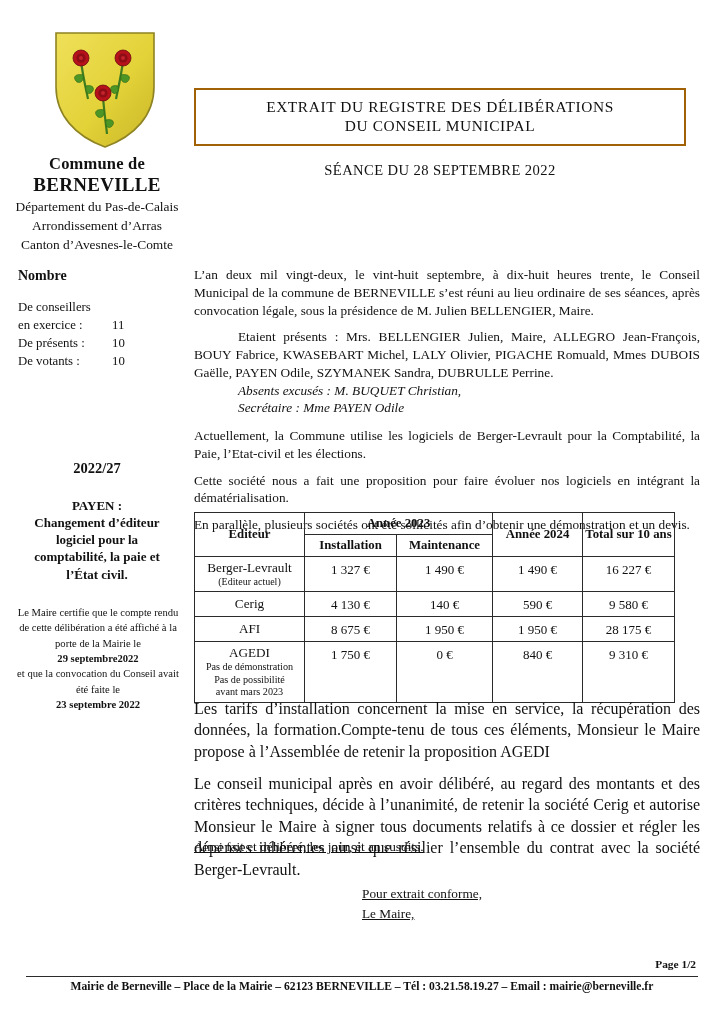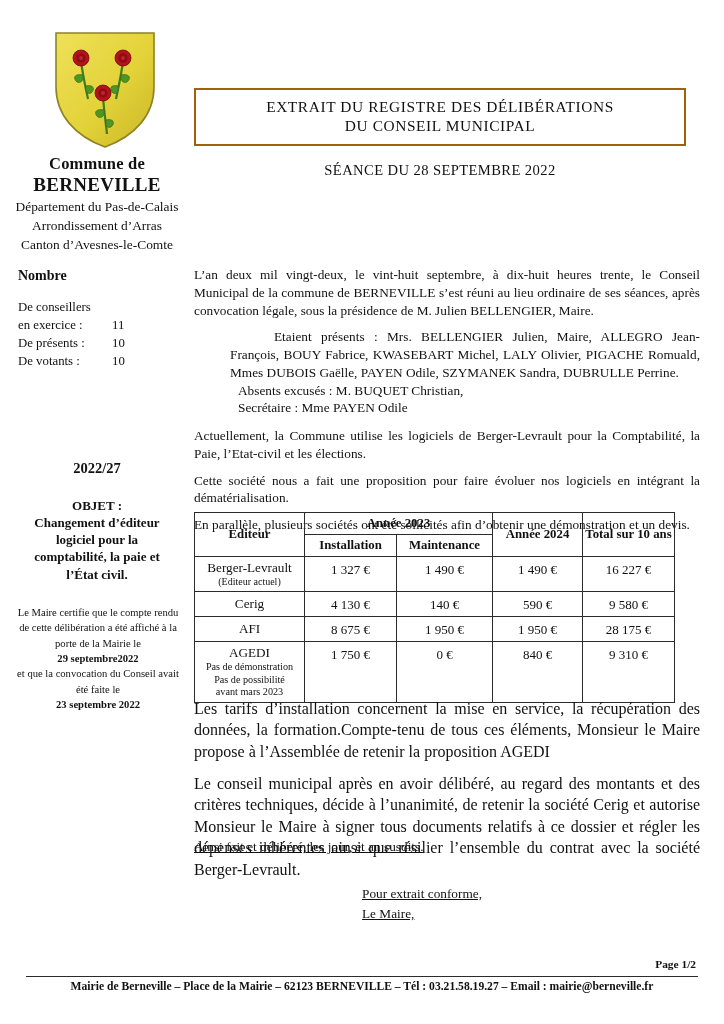--- a/index.html
+++ b/index.html
@@ -180,24 +180,24 @@
   .body-text p {
     margin: 0 0 9px 0;
   }
   .body-text p.indent {
     text-indent: 44px;
     margin-bottom: 0;
   }
   .body-text p.indent-tight {
     text-indent: 44px;
     margin-bottom: 0;
+    font-style: italic;
   }
   .body-text p.tight {
     margin-bottom: 0;
-    margin-left: 36px;
   }
   .spacer-sm { height: 10px; }
 
   
   .offers-table {
     position: absolute;
     left: 8px;
     top: 512px;
     width: 480px;
     border-collapse: collapse;
@@ -351,21 +351,21 @@
         </div>
         <div class="nombre-row">
           <span class="nombre-label">De votants  :</span>
           <span class="nombre-value">10</span>
         </div>
       </div>
     </div>
 
     <div class="objet-block">
       <div class="objet-num">2022/27</div>
-      <div class="objet-label">OBJET :</div>
+      <div class="objet-label">PAYEN :</div>
       <div class="objet-text">Changement d’éditeur</div>
       <div class="objet-text">logiciel pour la</div>
       <div class="objet-text">comptabilité, la paie et</div>
       <div class="objet-text">l’État civil.</div>
     </div>
 
     <div class="certif-block">
       <span>Le Maire certifie que le compte rendu de cette délibération a  été affiché à  la  porte  de  la Mairie le</span>
       <div class="certif-strong">29 septembre2022</div>
       <span>et  que  la convocation  du  Conseil avait  été  faite  le</span>

